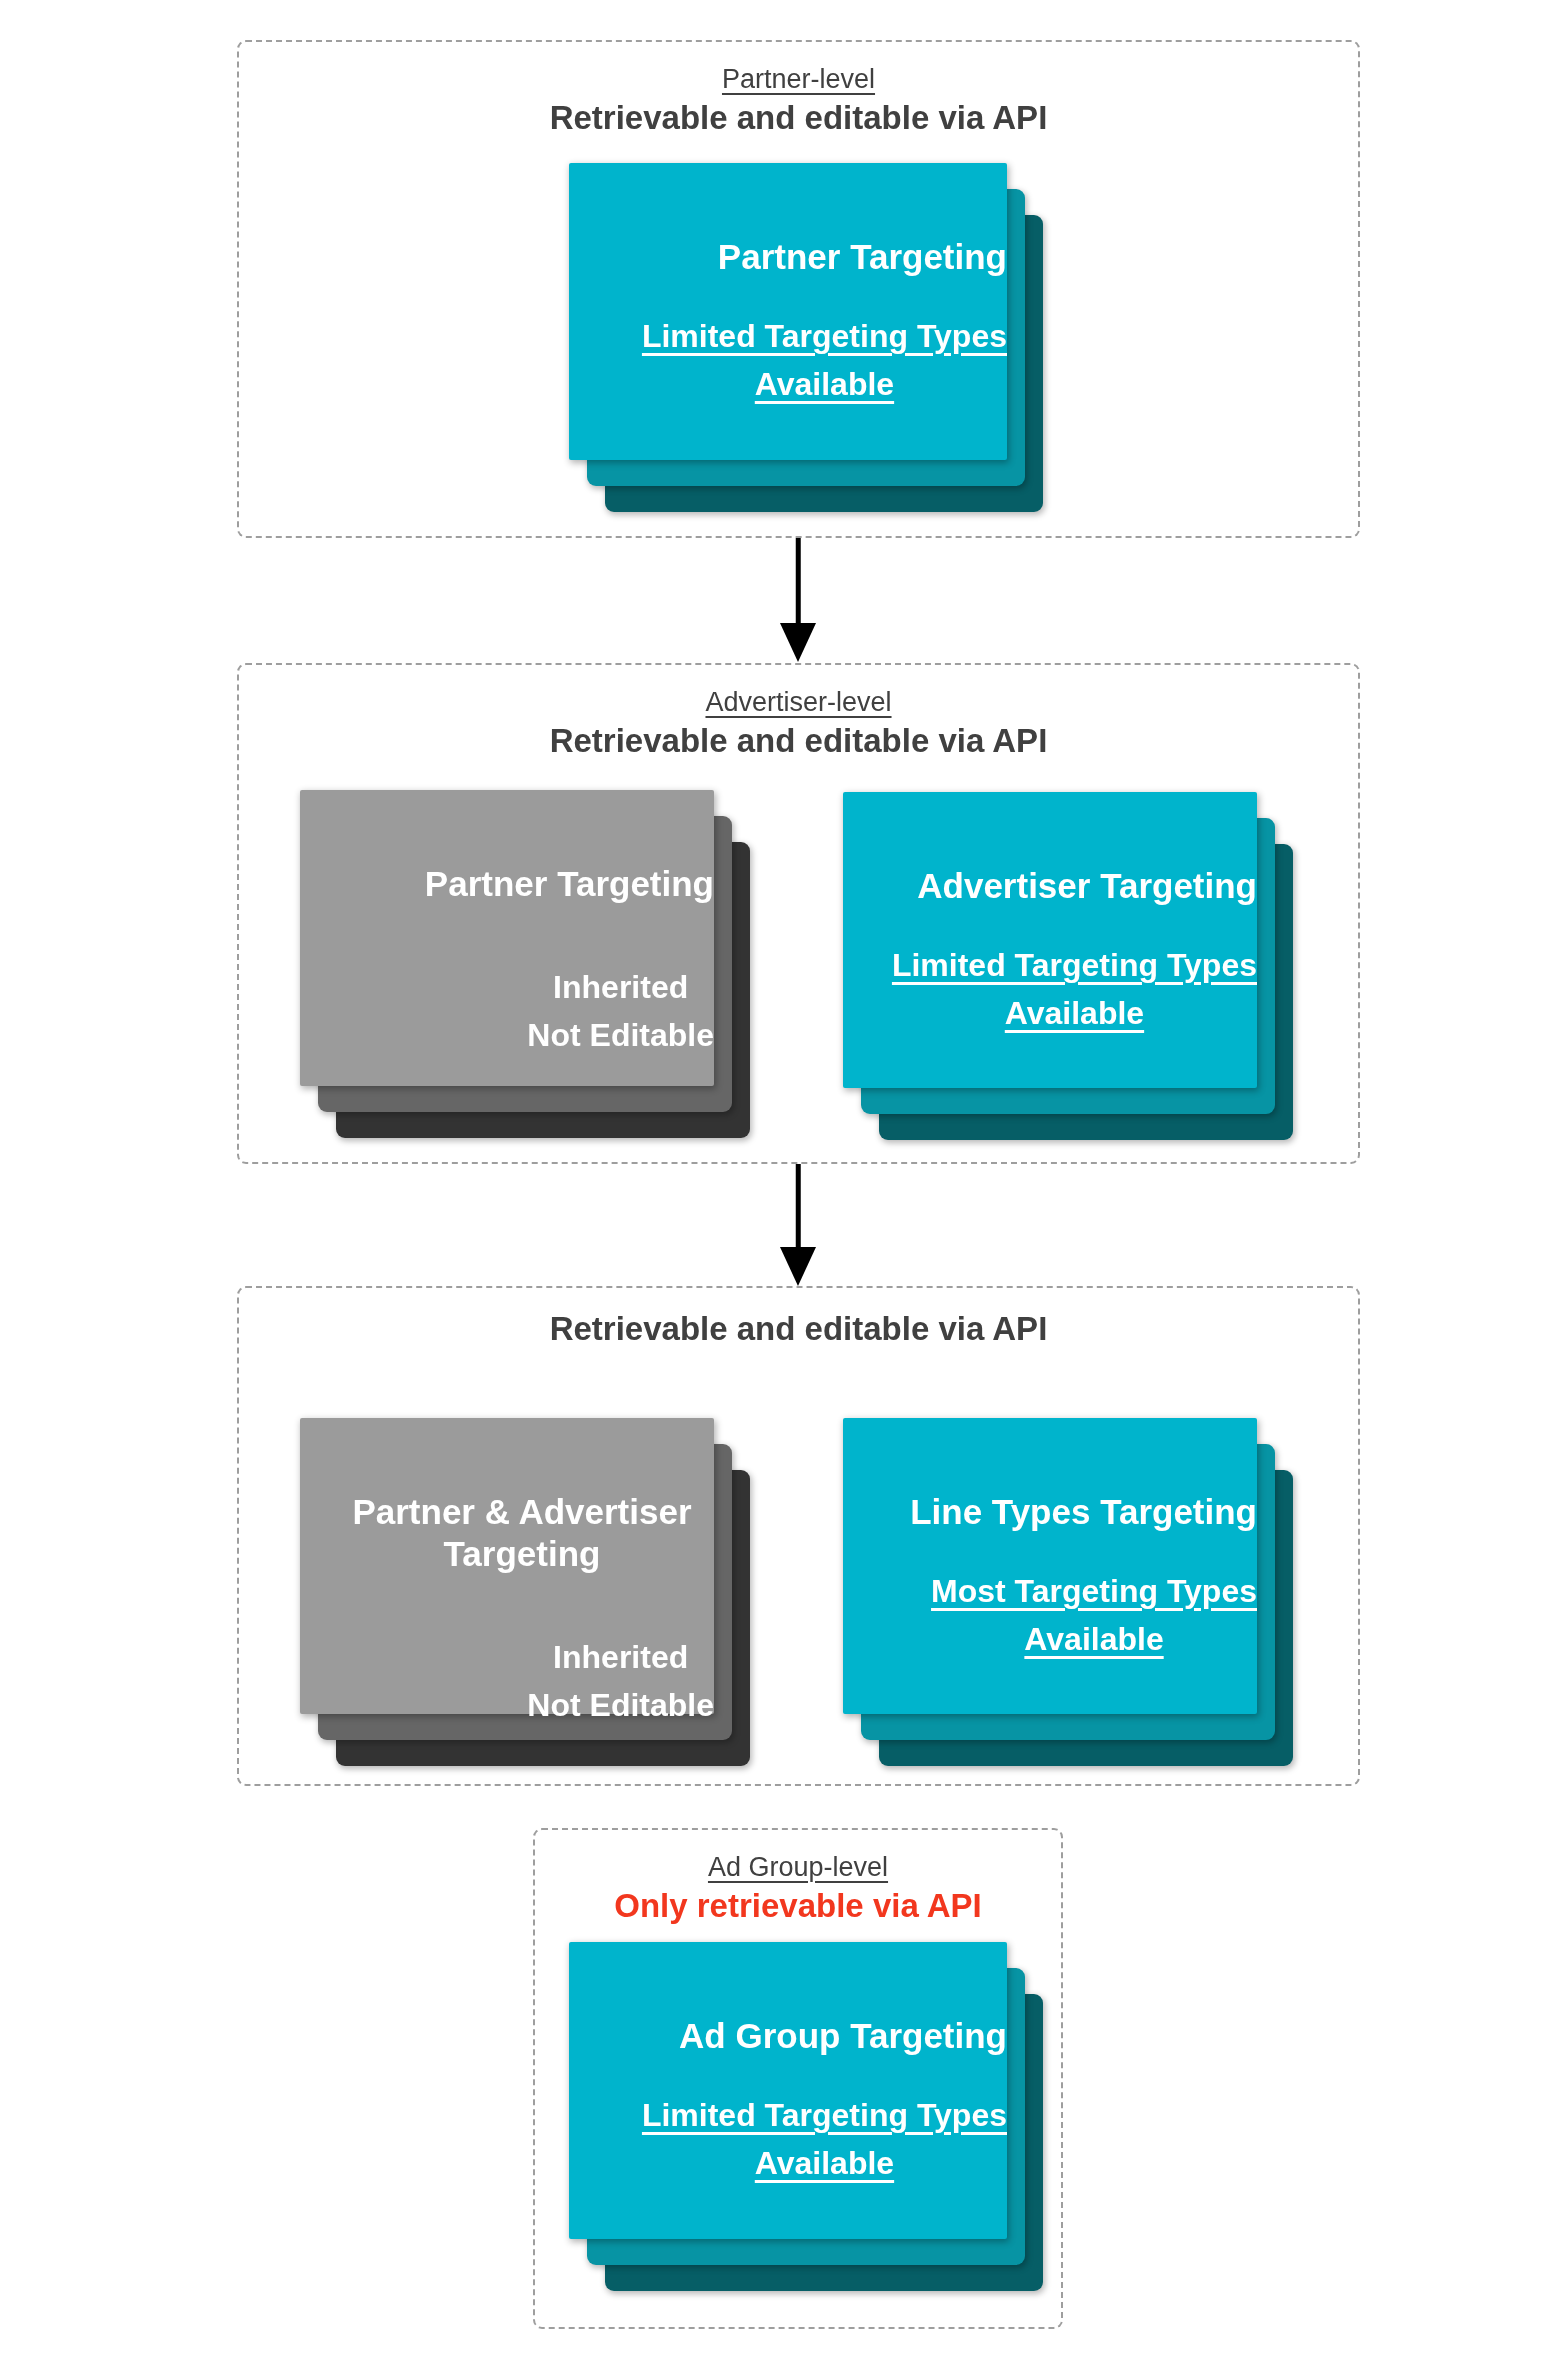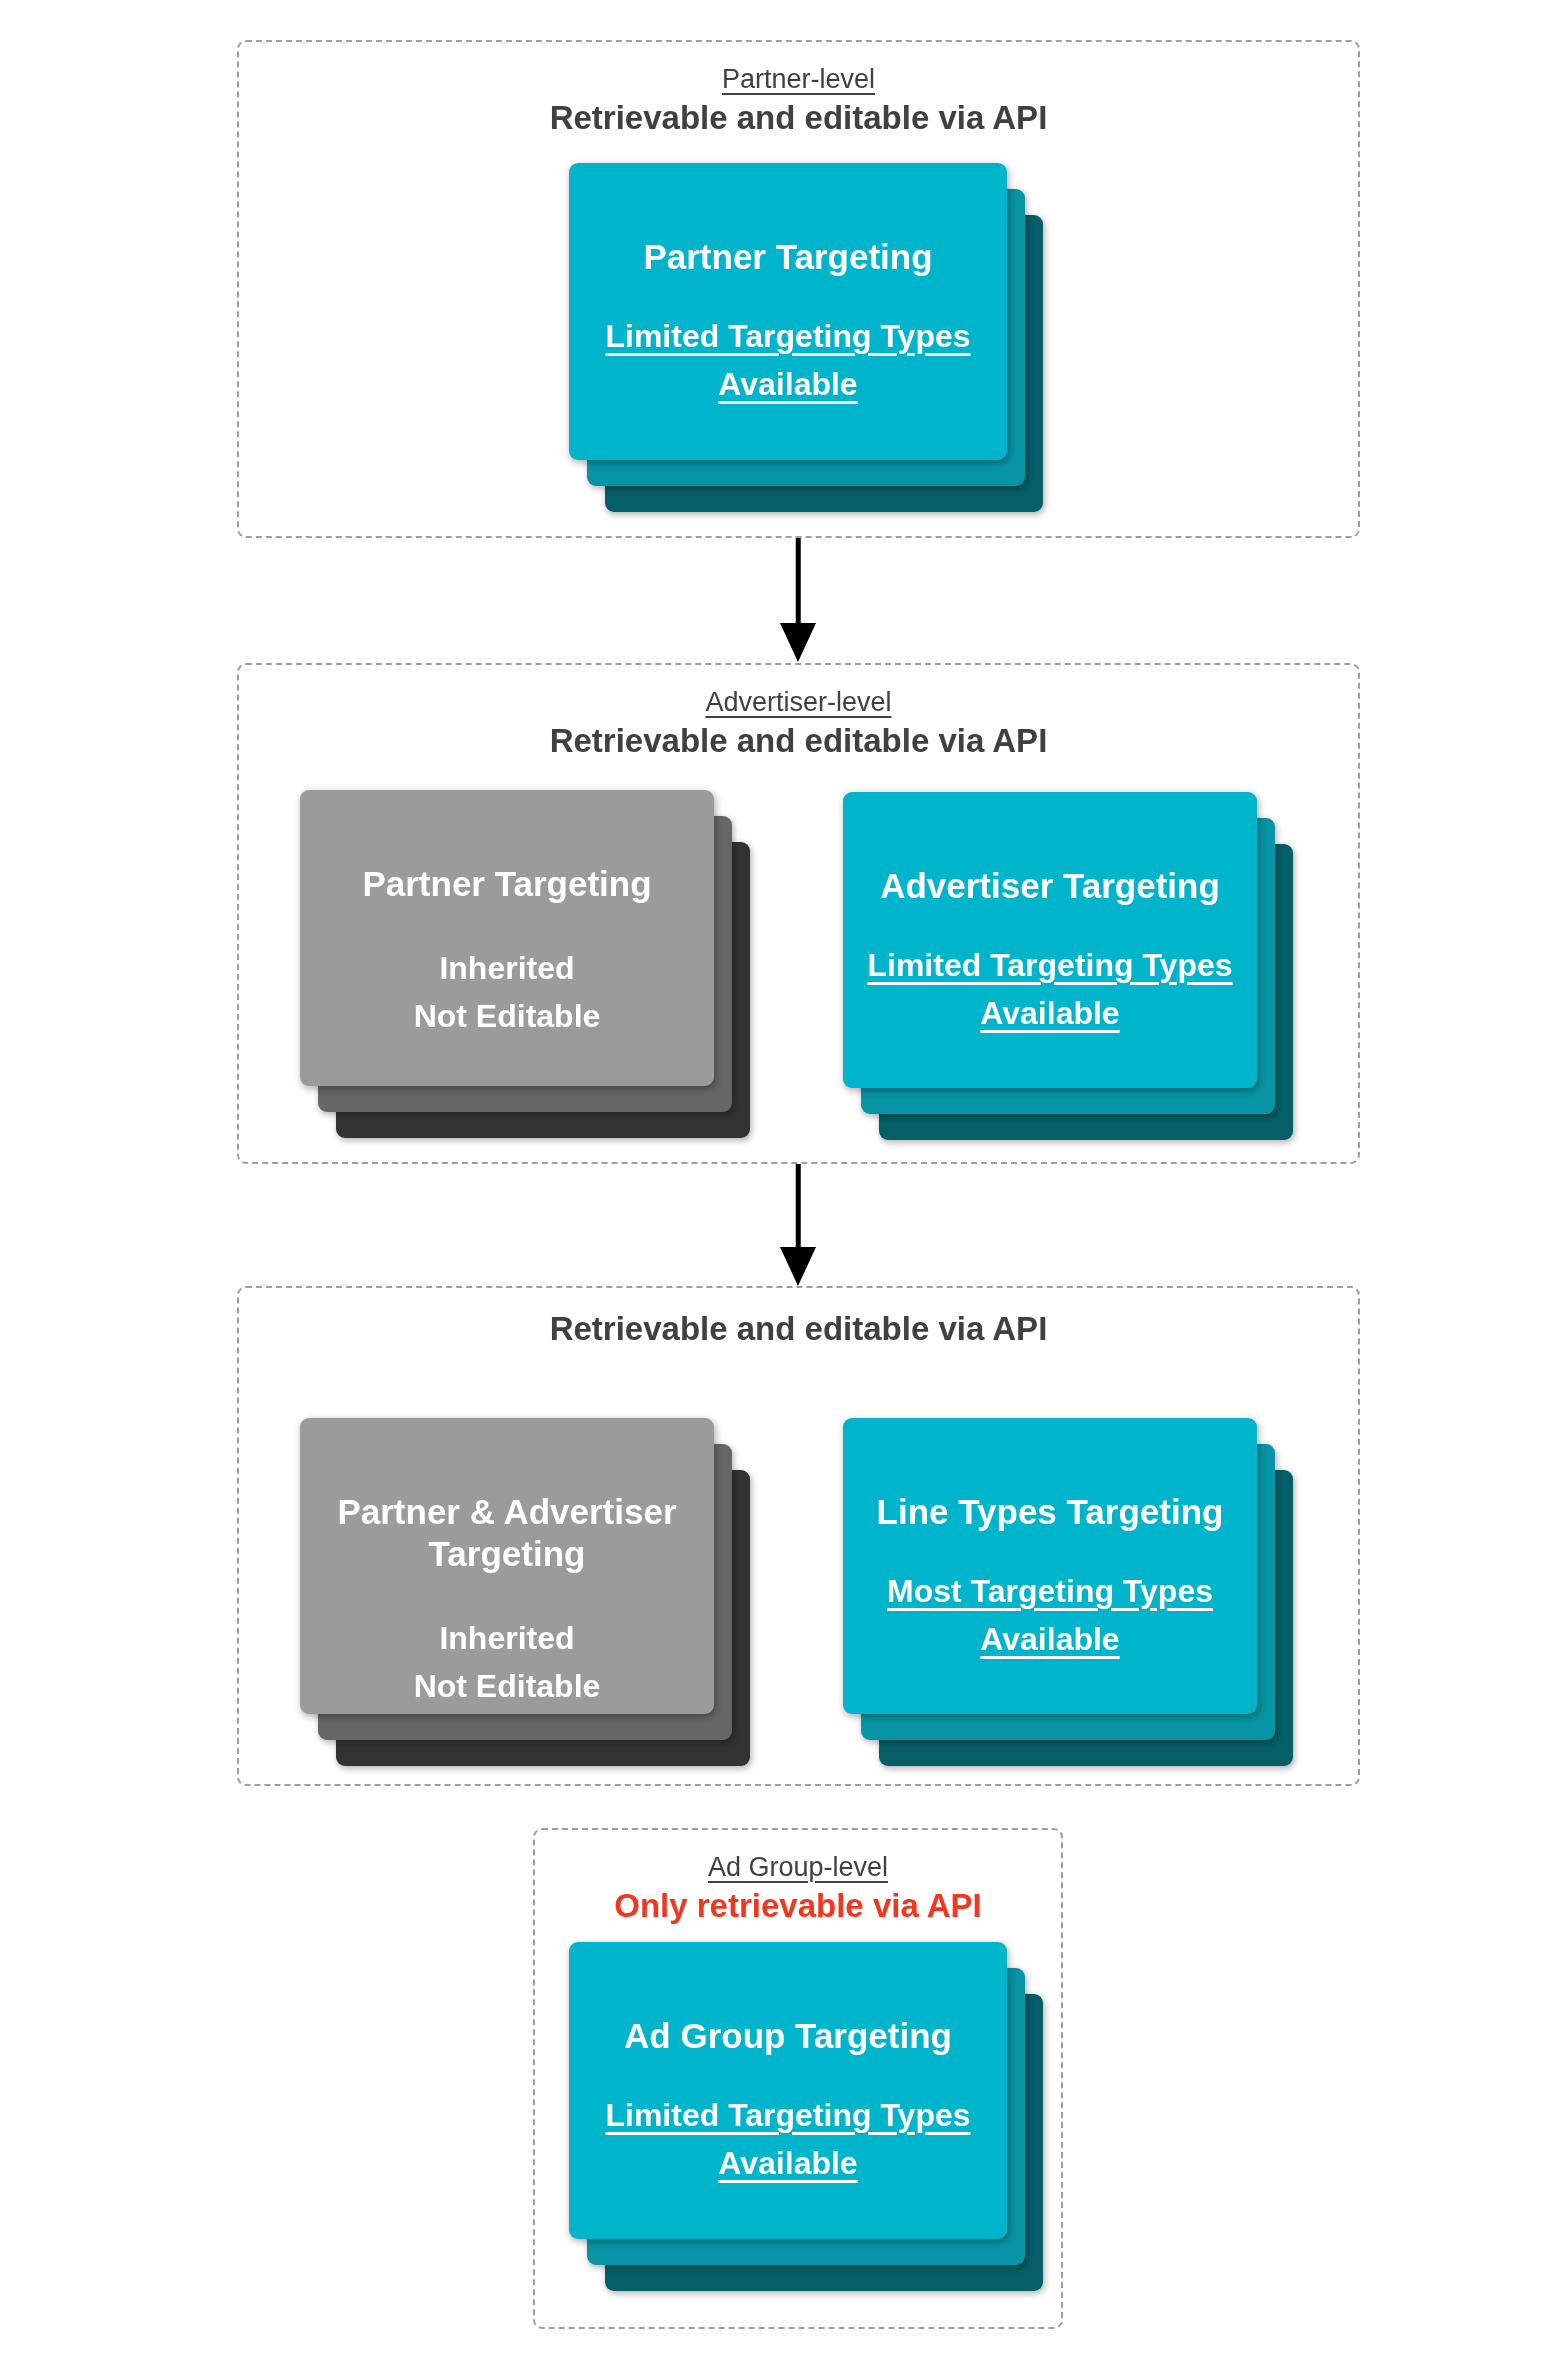--- a/index.html
+++ b/index.html
@@ -20,30 +20,30 @@
   .level-subtitle.red{color:var(--red);}
   .card-stack{position:absolute;}
   .layer{position:absolute;inset:0;border-radius:9px;box-shadow:1.8px 2.7px 6.3px rgba(0,0,0,0.28);}
   .layer.l1{transform:translate(18px,26px);}
   .layer.l2{transform:translate(36px,52px);}
   .cyan .layer.l1{background:var(--cyan_mid);}
   .cyan .layer.l2{background:var(--cyan_dark);}
   .gray .layer.l1{background:var(--gray_mid);}
   .gray .layer.l2{background:var(--gray_dark);}
   .card{
-    position:absolute;inset:0;border-radius:9px;z-index:3;
+    position:absolute;inset:0;border-radius:2px;z-index:3;
     box-shadow:1.8px 2.7px 7.1px rgba(0,0,0,0.30);
-    display:flex;flex-direction:column;align-items:center;
+    display:flex;flex-direction:column;align-items:flex-end;
     padding-top:73px;gap:34px;box-sizing:border-box;color:#ffffff;text-align:center;
   }
   .cyan .card{background:var(--cyan);}
   .gray .card{background:var(--gray);}
   .card-title{font-size:35px;font-weight:700;line-height:1.2;max-width:384px;}
   .card-note{font-size:32px;font-weight:700;line-height:1.5;max-width:384px;}
-  .gray .card-note{margin-top:5px;}
+  .gray .card-note{margin-top:24px;}
   .card-note.underlined span{
     display:block;text-decoration:underline;text-underline-offset:6.3px;text-decoration-thickness:2.7px;
   }
   .card-note span{display:block;}
   .flow-arrow{position:absolute;width:36px;transform:translateX(-50%);}
   .flow-arrow::before{
     content:"";position:absolute;left:50%;transform:translateX(-50%);
     top:0;bottom:36px;width:4.5px;background:var(--arrow);
   }
   .flow-arrow::after{

